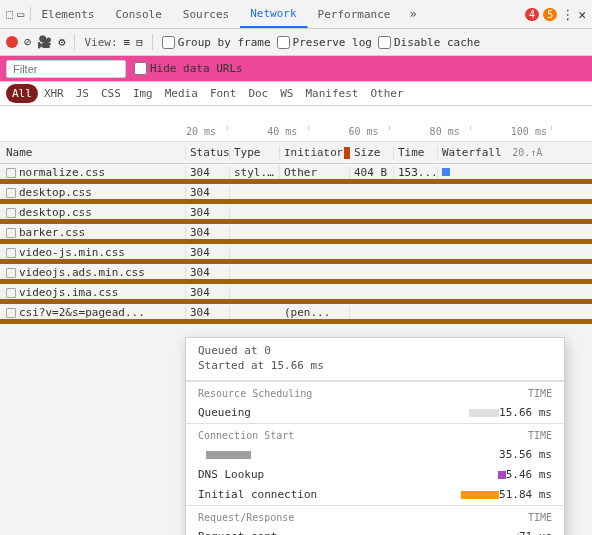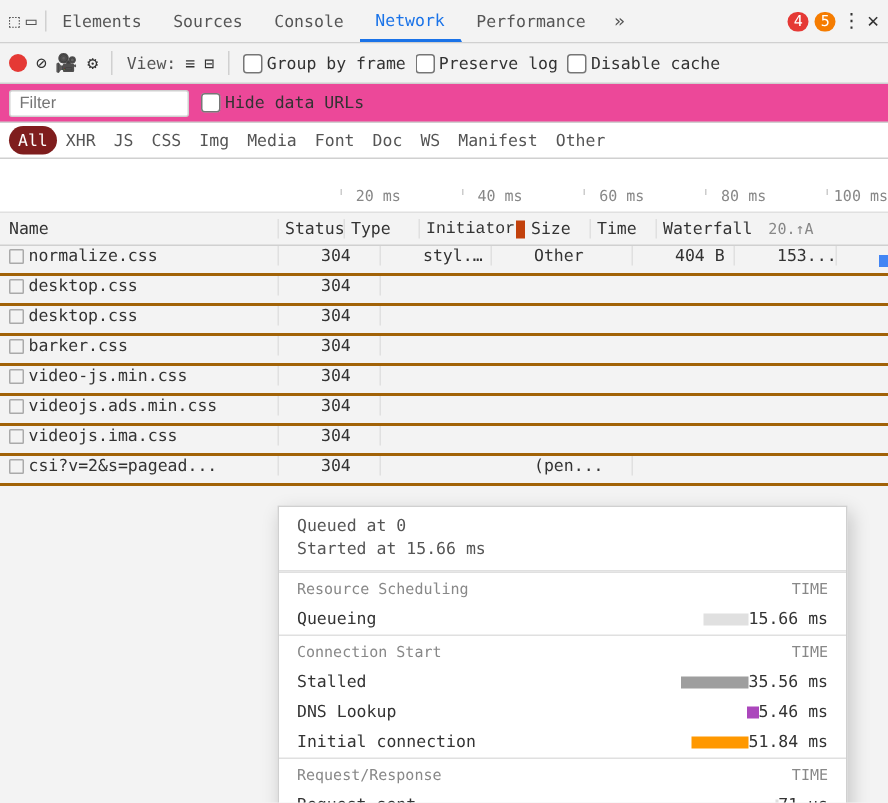--- a/index.html
+++ b/index.html
@@ -60,42 +60,41 @@
 
     
     .timeline {
       background: white; border-bottom: 1px solid #e0e0e0;
       height: 36px; position: relative; padding-left: 186px;
     }
     .timeline-labels {
       display: flex; height: 100%; align-items: flex-end; padding-bottom: 4px;
     }
     .timeline-tick {
-      flex: 1; font-size: 10px; color: #888; text-align: right; position: relative;
+      flex: 1; font-size: 10px; color: #888; text-align: left; position: relative;
     }
     .timeline-tick::before {
       content: ''; position: absolute; top: 0; left: 50%;
       height: 4px; width: 1px; background: #ccc;
     }
     .table-header {
       display: flex; background: #f3f3f3; border-bottom: 1px solid #d0d0d0;
       height: 22px; align-items: center;
     }
     .col-name { width: 186px; min-width: 186px; padding-left: 6px; font-size: 11px; color: #333; font-weight: 500; border-right: 1px solid #e0e0e0; }
     .col-status { width: 44px; min-width: 44px; padding-left: 4px; font-size: 11px; font-weight: 500; border-right: 1px solid #e0e0e0; }
     .col-type { width: 50px; min-width: 50px; padding-left: 4px; font-size: 11px; font-weight: 500; border-right: 1px solid #e0e0e0; }
     .col-initiator { width: 70px; min-width: 70px; padding-left: 4px; font-size: 11px; font-weight: 500; border-right: 6px solid #c2410c; font-family: Liberation Mono, monospace; }
     .col-size { width: 44px; min-width: 44px; padding-left: 4px; font-size: 11px; font-weight: 500; border-right: 1px solid #e0e0e0; }
     .col-time { width: 44px; min-width: 44px; padding-left: 4px; font-size: 11px; font-weight: 500; border-right: 1px solid #e0e0e0; }
     .col-waterfall { flex: 1; padding-left: 4px; font-size: 11px; font-weight: 500; }
 
     .table-row {
-      display: flex; align-items: flex-start; height: 20px;
-      border-bottom: 2px solid #a16207;
-      gap: 24px;
+      display: flex; align-items: flex-end; height: 20px;
+      border-bottom: 5px solid #a16207;
     }
     .row-name { width: 186px; min-width: 186px; padding-left: 6px; font-size: 11px; color: #333; border-right: 1px solid #e0e0e0; white-space: nowrap; overflow: hidden; text-overflow: ellipsis; display: flex; align-items: center; gap: 3px; }
     .row-icon { width: 10px; height: 10px; border: 1px solid #aaa; border-radius: 1px; display: inline-block; flex-shrink: 0; }
     .row-status { width: 44px; min-width: 44px; padding-left: 4px; font-size: 11px; border-right: 1px solid #e0e0e0; }
     .row-type { width: 50px; min-width: 50px; padding-left: 4px; font-size: 11px; border-right: 1px solid #e0e0e0; white-space: nowrap; overflow: hidden; text-overflow: ellipsis; }
     .row-initiator { width: 70px; min-width: 70px; padding-left: 4px; font-size: 11px; border-right: 1px solid #e0e0e0; white-space: nowrap; overflow: hidden; text-overflow: ellipsis; }
     .row-size { width: 44px; min-width: 44px; padding-left: 4px; font-size: 11px; border-right: 1px solid #e0e0e0; }
     .row-time { width: 44px; min-width: 44px; padding-left: 4px; font-size: 11px; border-right: 1px solid #e0e0e0; }
     .row-waterfall { flex: 1; padding-left: 4px; font-size: 11px; }
 
@@ -126,22 +125,22 @@
 </head>
 <body>
 
 <div class="top-tabs">
   <div class="top-tab-icons">
     <span>⬚</span>
     <span>▭</span>
   </div>
   <div class="tab-items">
     <div class="tab-item">Elements</div>
+    <div class="tab-item">Console</div>
     <div class="tab-item">Sources</div>
-    <div class="tab-item">Console</div>
     <div class="tab-item active">Network</div>
     <div class="tab-item">Performance</div>
   </div>
   <div class="tab-more">»</div>
   <div class="tab-right">
     <span class="badge-red">4</span>
     <span class="badge-orange">5</span>
     <span style="font-size:13px;">⋮</span>
     <span style="font-size:13px;">✕</span>
   </div>
@@ -333,21 +332,20 @@
       <span class="popup-label">Queueing</span>
       <span style="display:inline-block;width:30px;height:8px;background:#e0e0e0;margin-left:8px;"></span>
       <span class="popup-value">15.66 ms</span>
     </div>
 
     <div class="popup-row section-header">
       <span>Connection Start</span>
       <span class="time-header">TIME</span>
     </div>
     <div class="popup-row">
-      <span class="popup-label">Stalled</span>
       <span style="display:inline-block;width:45px;height:8px;background:#9e9e9e;margin-left:8px;"></span>
       <span class="popup-value">35.56 ms</span>
     </div>
     <div class="popup-row">
       <span class="popup-label">DNS Lookup</span>
       <span style="display:inline-block;width:8px;height:8px;background:#ab47bc;margin-left:8px;"></span>
       <span class="popup-value">5.46 ms</span>
     </div>
     <div class="popup-row">
       <span class="popup-label">Initial connection</span>

